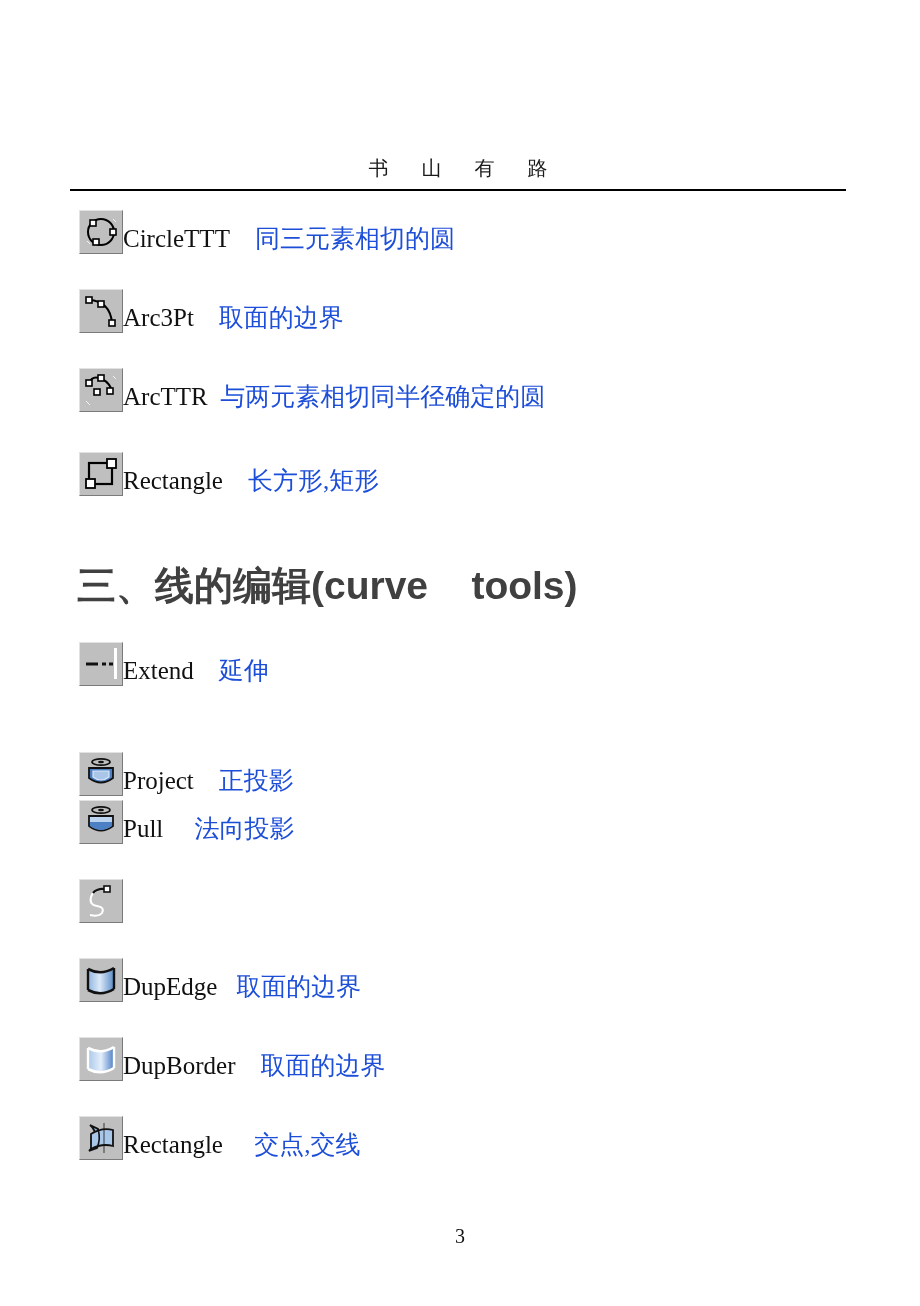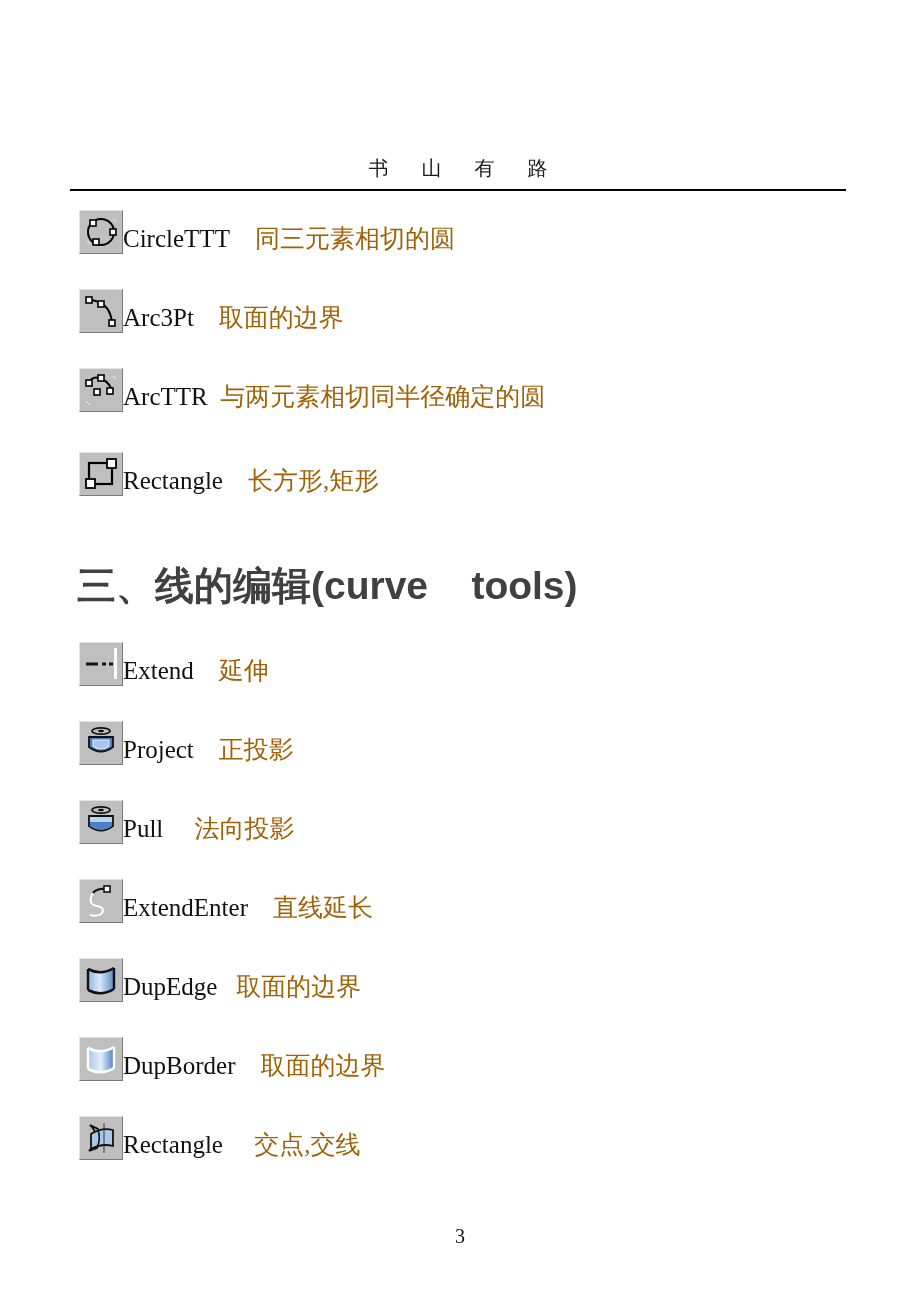--- a/index.html
+++ b/index.html
@@ -86,21 +86,21 @@
   .en {
     font-family: "Liberation Serif", "DejaVu Serif", serif;
     font-size: 25px;
     line-height: 28px;
     color: #111;
   }
   .cn {
     font-family: "Liberation Serif", "DejaVu Serif", serif;
     font-size: 25px;
     line-height: 28px;
-    color: #a16207;
+    color: #1d4ed8;
     white-space: pre;
   }
 
   
   .section-heading {
     position: absolute;
     left: 77px;
     top: 566px;
     font-family: "Liberation Sans", "DejaVu Sans", sans-serif;
     font-weight: bold;
@@ -213,21 +213,21 @@
         <rect x="34" y="5" width="3" height="31" fill="#ffffff"></rect>
       </svg>
     </span>
     <span class="row-text">
       <span class="en">Extend</span>
       <span class="cn">    </span>
       <span class="cn">延伸</span>
     </span>
   </div>
 
-  <div class="row" style="top:720px">
+  <div class="row" style="top:751px">
     <span class="icon-box">
       <svg viewBox="0 0 42 42">
         <rect x="0" y="0" width="42" height="42" fill="#bfbfbf"></rect>
         <ellipse cx="21" cy="9" rx="9" ry="3.2" fill="none" stroke="#111" stroke-width="1.8"></ellipse>
         <ellipse cx="21" cy="9" rx="3" ry="1.3" fill="#111"></ellipse>
         <path d="M9 15 L9 25 Q21 34 33 25 L33 15 Z" fill="#4d7fc4" stroke="#111" stroke-width="1.8"></path>
         <path d="M13 18 L13 24 Q21 30 29 24 L29 18 Z" fill="#a9c6e8" stroke="#dbe8f7" stroke-width="1.2"></path>
       </svg>
     </span>
     <span class="row-text">
@@ -255,25 +255,20 @@
   </div>
 
   <div class="row" style="top:878px">
     <span class="icon-box">
       <svg viewBox="0 0 42 42">
         <rect x="0" y="0" width="42" height="42" fill="#bfbfbf"></rect>
         <path d="M26 9 Q13 9 11 17 Q9 25 17 26 Q25 27 22 33 Q19 37 10 35" fill="none" stroke="#ffffff" stroke-width="2"></path>
         <path d="M26 9 Q17 8 13 13" fill="none" stroke="#111" stroke-width="2.2"></path>
         <rect x="24" y="6" width="6" height="6" fill="#fff" stroke="#111" stroke-width="1.6"></rect>
       </svg>
-    </span>
-    <span class="row-text">
-      <span class="en">ExtendEnter</span>
-      <span class="cn">    </span>
-      <span class="cn">直线延长</span>
     </span>
   </div>
 
   <div class="row" style="top:957px">
     <span class="icon-box">
       <svg viewBox="0 0 42 42">
         <defs>
           <linearGradient id="gradEdge" x1="0" y1="0" x2="1" y2="0">
             <stop offset="0%" stop-color="#8fb4e0"></stop>
             <stop offset="45%" stop-color="#dce9f8"></stop>

